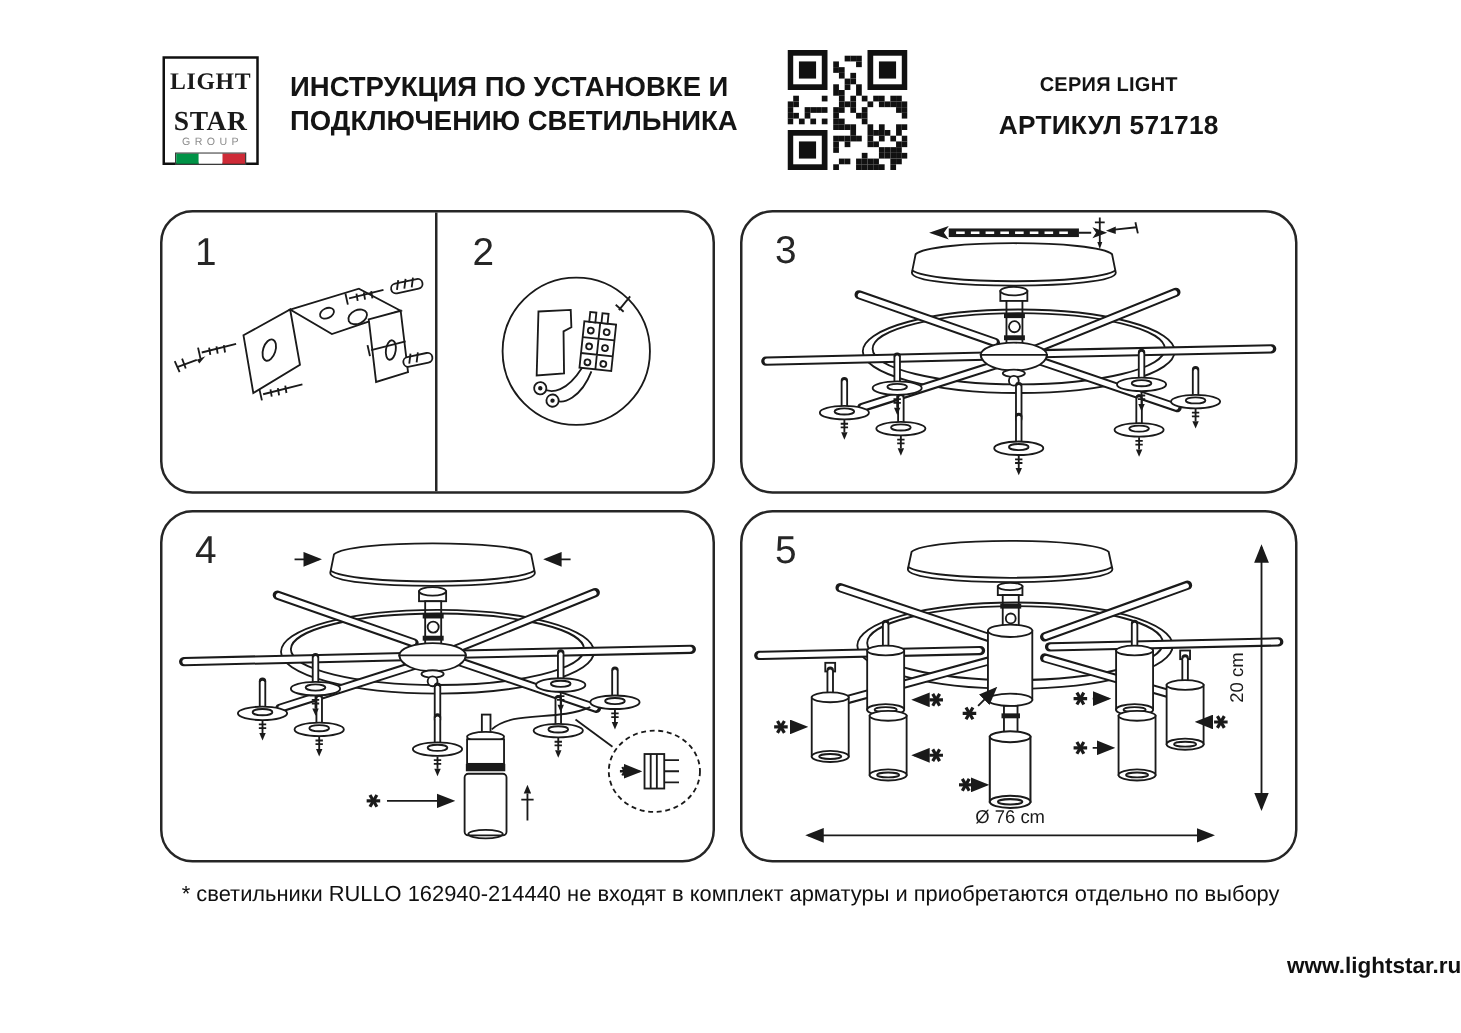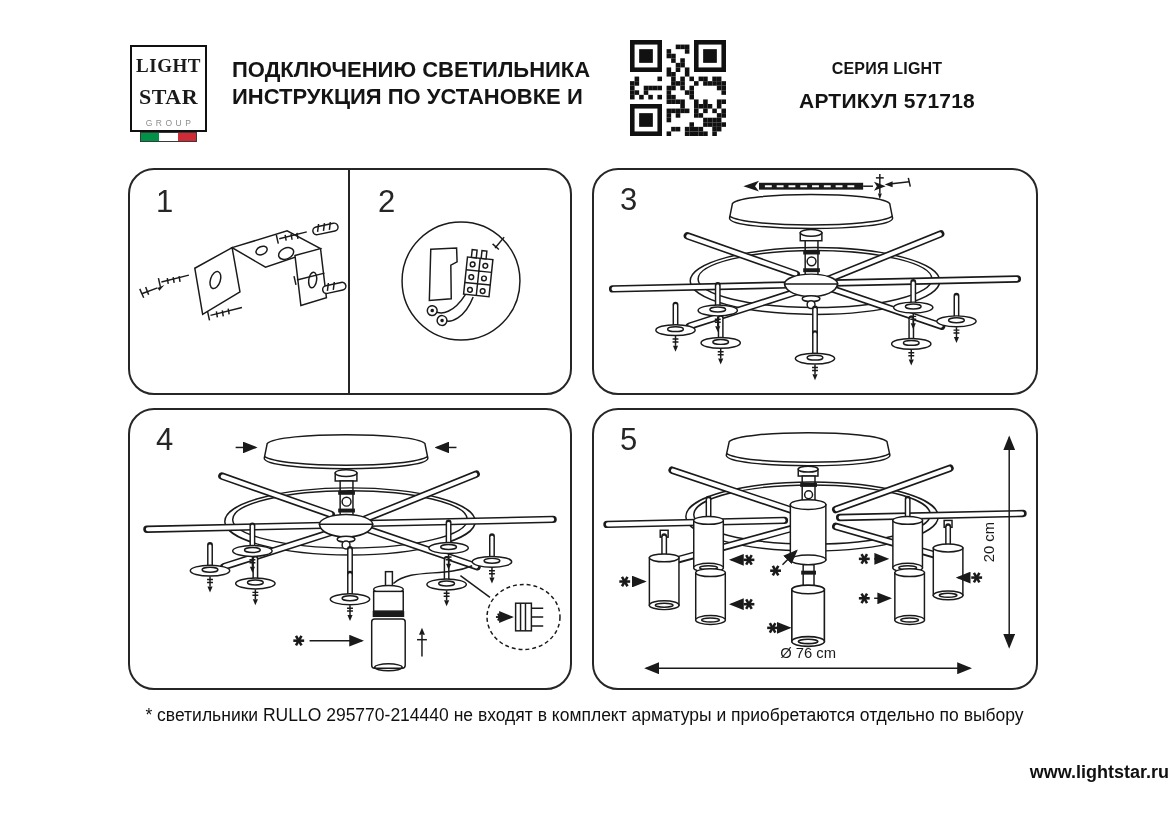--- a/index.html
+++ b/index.html
@@ -5,21 +5,21 @@
   html,body{margin:0;padding:0;background:#e8e8e8;}
   .page{position:relative;width:1169px;height:826px;background:#ffffff;margin:0 auto;
         font-family:"Liberation Sans",sans-serif;color:#1a1a1a;overflow:hidden;}
 
   
   .logo{position:absolute;left:130px;top:45px;width:77px;height:87px;border:2px solid #101010;
         box-sizing:border-box;text-align:center;font-family:"Liberation Serif",serif;background:#fff;}
   .logo .l1{font-size:19px;font-weight:bold;line-height:1;margin-top:9px;letter-spacing:.5px;}
   .logo .l2{font-size:22px;font-weight:bold;line-height:1;margin-top:11px;letter-spacing:.5px;}
   .logo .l3{font-family:"Liberation Sans",sans-serif;font-size:8.5px;color:#8d8d8d;letter-spacing:3.5px;
-            margin-top:10px;text-indent:3px;}
+            margin-top:0;text-indent:3px;}
   .logo .flag{height:8px;margin:4px 8px 0;border:1px solid #3a3a3a;display:flex;}
   .logo .flag span{flex:1;}
 
   .title{position:absolute;left:232px;top:56px;font-size:22px;font-weight:bold;line-height:27px;color:#141414;}
 
   .qr{position:absolute;left:630px;top:40px;width:96px;height:96px;}
 
   .product{position:absolute;left:778px;top:60px;width:218px;text-align:center;color:#141414;}
   .product .series{font-size:16px;font-weight:bold;margin-bottom:11px;letter-spacing:.2px;}
   .product .article{font-size:21px;font-weight:bold;letter-spacing:.2px;}
@@ -60,22 +60,22 @@
     <div class="l2">STAR</div>
     <div class="l3">GROUP</div>
     <div class="flag">
       <span style="background:#009246"></span>
         <span style="background:#ffffff"></span>
         <span style="background:#ce2b37"></span>
     </div>
   </div>
 
   <div class="title">
+    <div>ИНСТРУКЦИЯ ПО УСТАНОВКЕ И</div>
     <div>ПОДКЛЮЧЕНИЮ СВЕТИЛЬНИКА</div>
-    <div>ИНСТРУКЦИЯ ПО УСТАНОВКЕ И</div>
   </div>
 
   <svg class="qr" id="qr-svg" viewBox="0 0 84 84">
       <rect x="0" y="0" width="28" height="28" fill="#111"></rect>
       <rect x="4" y="4" width="20" height="20" fill="#fff"></rect>
       <rect x="8" y="8" width="12" height="12" fill="#111"></rect>
       <rect x="56" y="0" width="28" height="28" fill="#111"></rect>
       <rect x="60" y="4" width="20" height="20" fill="#fff"></rect>
       <rect x="64" y="8" width="12" height="12" fill="#111"></rect>
       <rect x="0" y="56" width="28" height="28" fill="#111"></rect>
@@ -576,16 +576,16 @@
         <line class="ln" x1="420" y1="28" x2="420" y2="240" marker-start="url(#mh5)" marker-end="url(#mh5)"></line>
         <text transform="translate(405,134) rotate(-90)" text-anchor="middle" font-size="15">20 cm</text>
       </g>
       <g>
         <line class="ln" x1="52" y1="262" x2="380" y2="262" marker-start="url(#mh5)" marker-end="url(#mh5)"></line>
         <text x="216" y="252" text-anchor="middle" font-size="15">Ø 76 cm</text>
       </g>
     </svg>
   </div>
 
-  <div class="footnote">* светильники RULLO 295770-214440 не входят в комплект арматуры и приобретаются отдельно по выбору</div>
+  <div class="footnote">* светильники RULLO 162940-214440 не входят в комплект арматуры и приобретаются отдельно по выбору</div>
   <div class="website">www.lightstar.ru</div>
 
 </div>
 
 </body></html>

